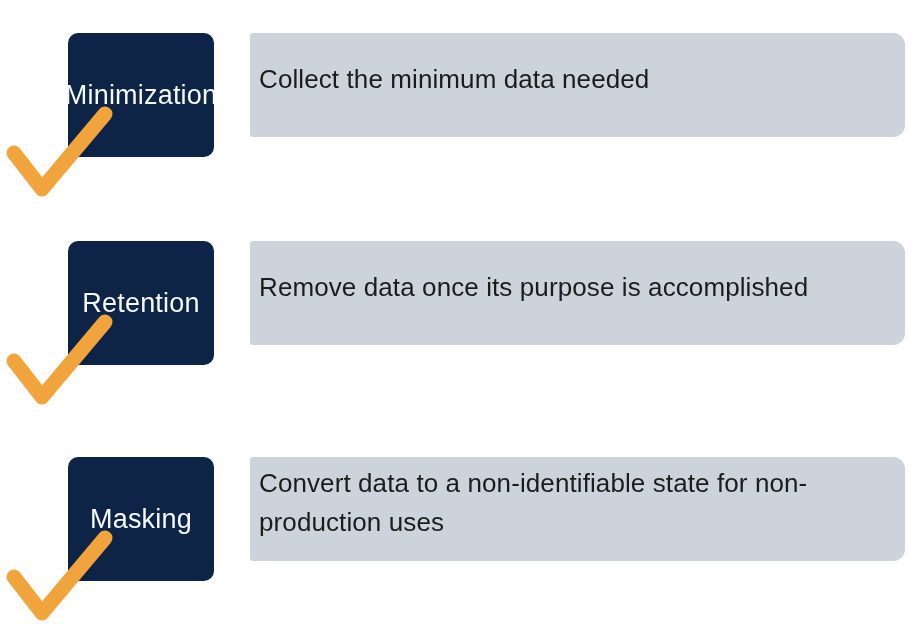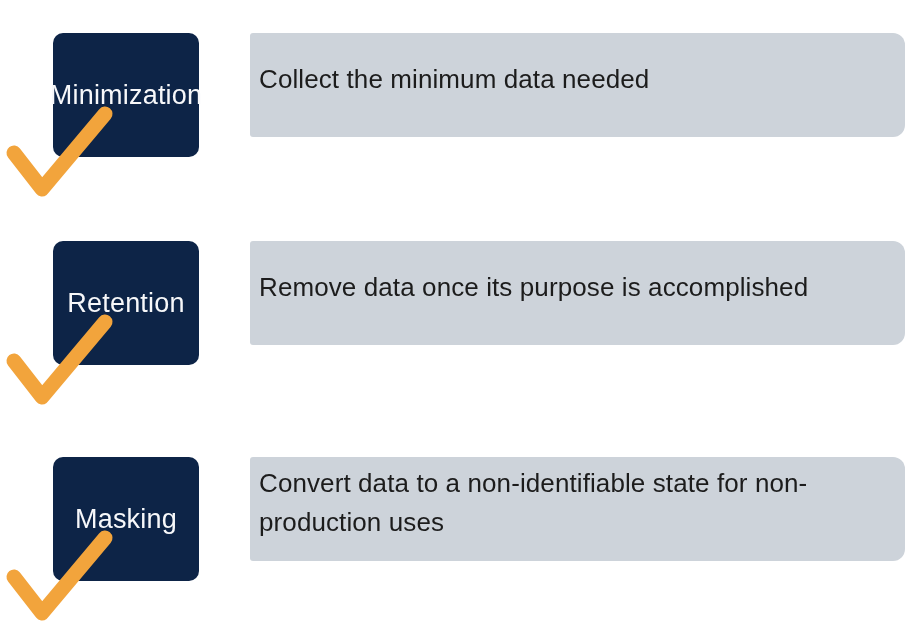--- a/index.html
+++ b/index.html
@@ -26,21 +26,21 @@
     position: absolute;
     left: 0;
     width: 924px;
     height: 124px;
   }
   .row-1 { top: 33px; }
   .row-2 { top: 241px; }
   .row-3 { top: 457px; }
   .label-box {
     position: absolute;
-    left: 53px; top: 0;
+    left: 68px; top: 0;
     width: 146px; height: 124px;
     background: var(--navy);
     border-radius: 10px;
     display: flex;
     align-items: center;
     justify-content: center;
     z-index: 1;
   }
   .label-box span {
     color: var(--label_text);

